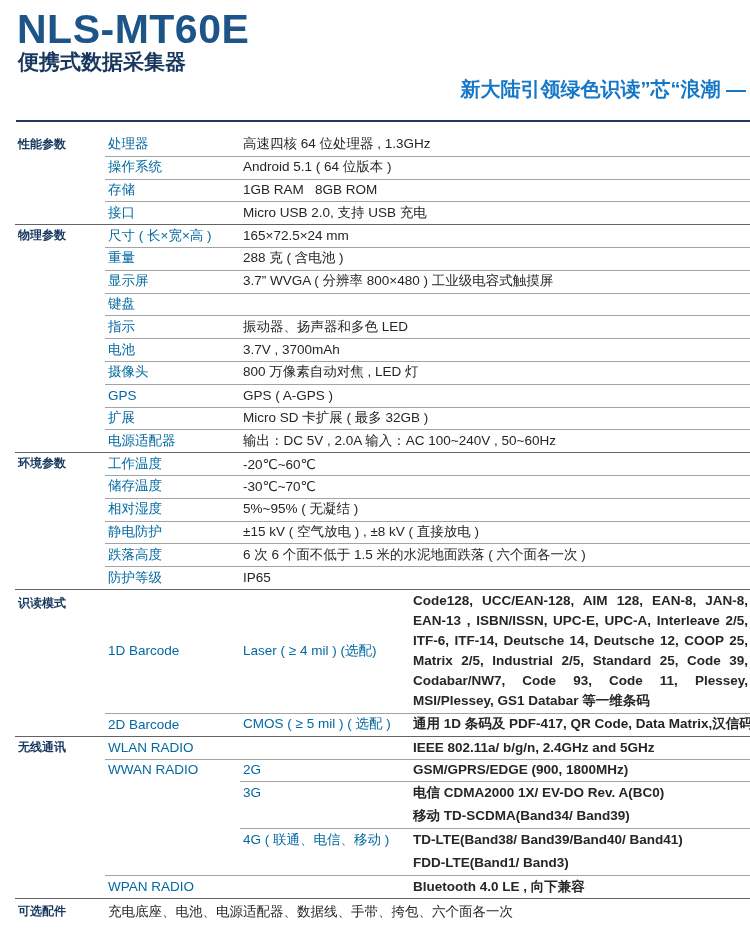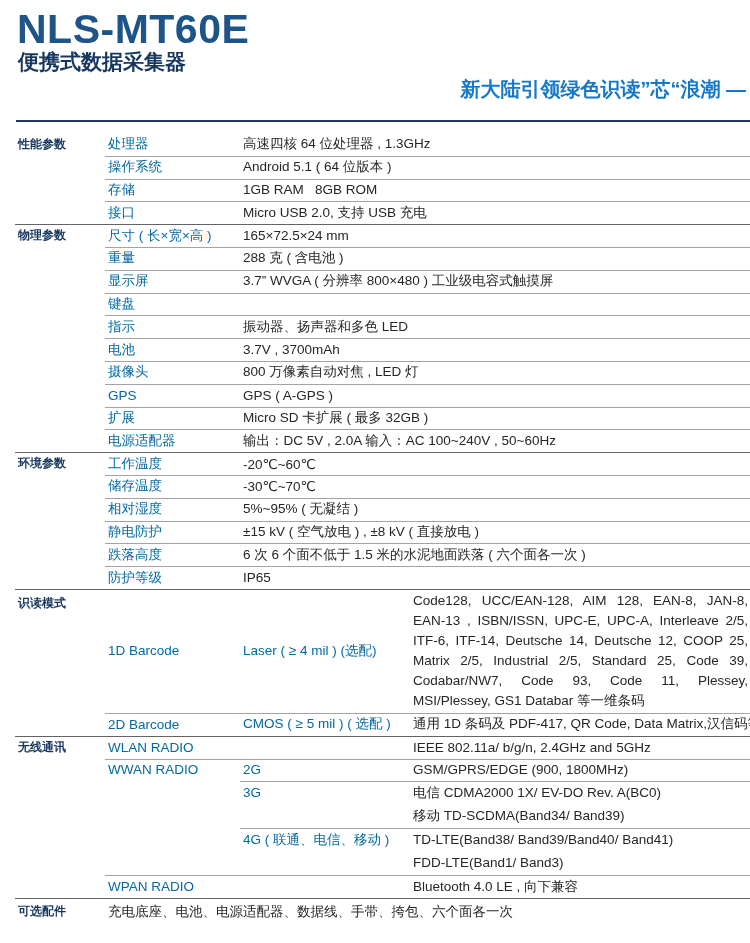--- a/index.html
+++ b/index.html
@@ -18,21 +18,21 @@
   .spec { margin: 11px 0 0 15px; }
   .row { position: relative; display: flex; align-items: center; min-height: 22.8px; }
   .row::before { content: none; position: absolute; top: 0; height: 1px; background: #a3a3a3; }
   .row.sep-label::before   { content: ""; left: 90px;  right: 0; }
   .row.sep-sub::before     { content: ""; left: 225px; right: 0; }
   .row.sep-section::before { content: ""; left: 0; right: 0; background: #636363; }
 
   .c1 { flex: 0 0 90px;  padding-left: 3px; }
   .c2 { flex: 0 0 135px; padding-left: 3px; }
   .c3 { flex: 0 0 170px; padding-left: 3px; }
-  .c4 { flex: 1 1 auto;  padding-left: 3px; padding-right: 2px; min-width: 0; }
+  .c4 { flex: 1 1 auto;  padding-left: 3px; padding-right: 2px; min-width: 0; font-weight: bold; }
   .cfill { flex: 1 1 auto; padding-left: 3px; padding-right: 11px; }
 
   .sec { color: #17375e; font-weight: bold; font-size: 12px; }
   .lab, .mid { color: #0369a1; font-size: 13.5px; }
   .val { color: #262626; font-size: 13.5px; }
   .top { align-self: flex-start; padding-top: 6px; }
   .nowrap { white-space: nowrap; }
 
   .row-1d .c4 { text-align: justify; line-height: 20px; padding-top: 2px; padding-bottom: 2px; }
   .multi { line-height: 23px; padding-top: 0; padding-bottom: 1px; }

